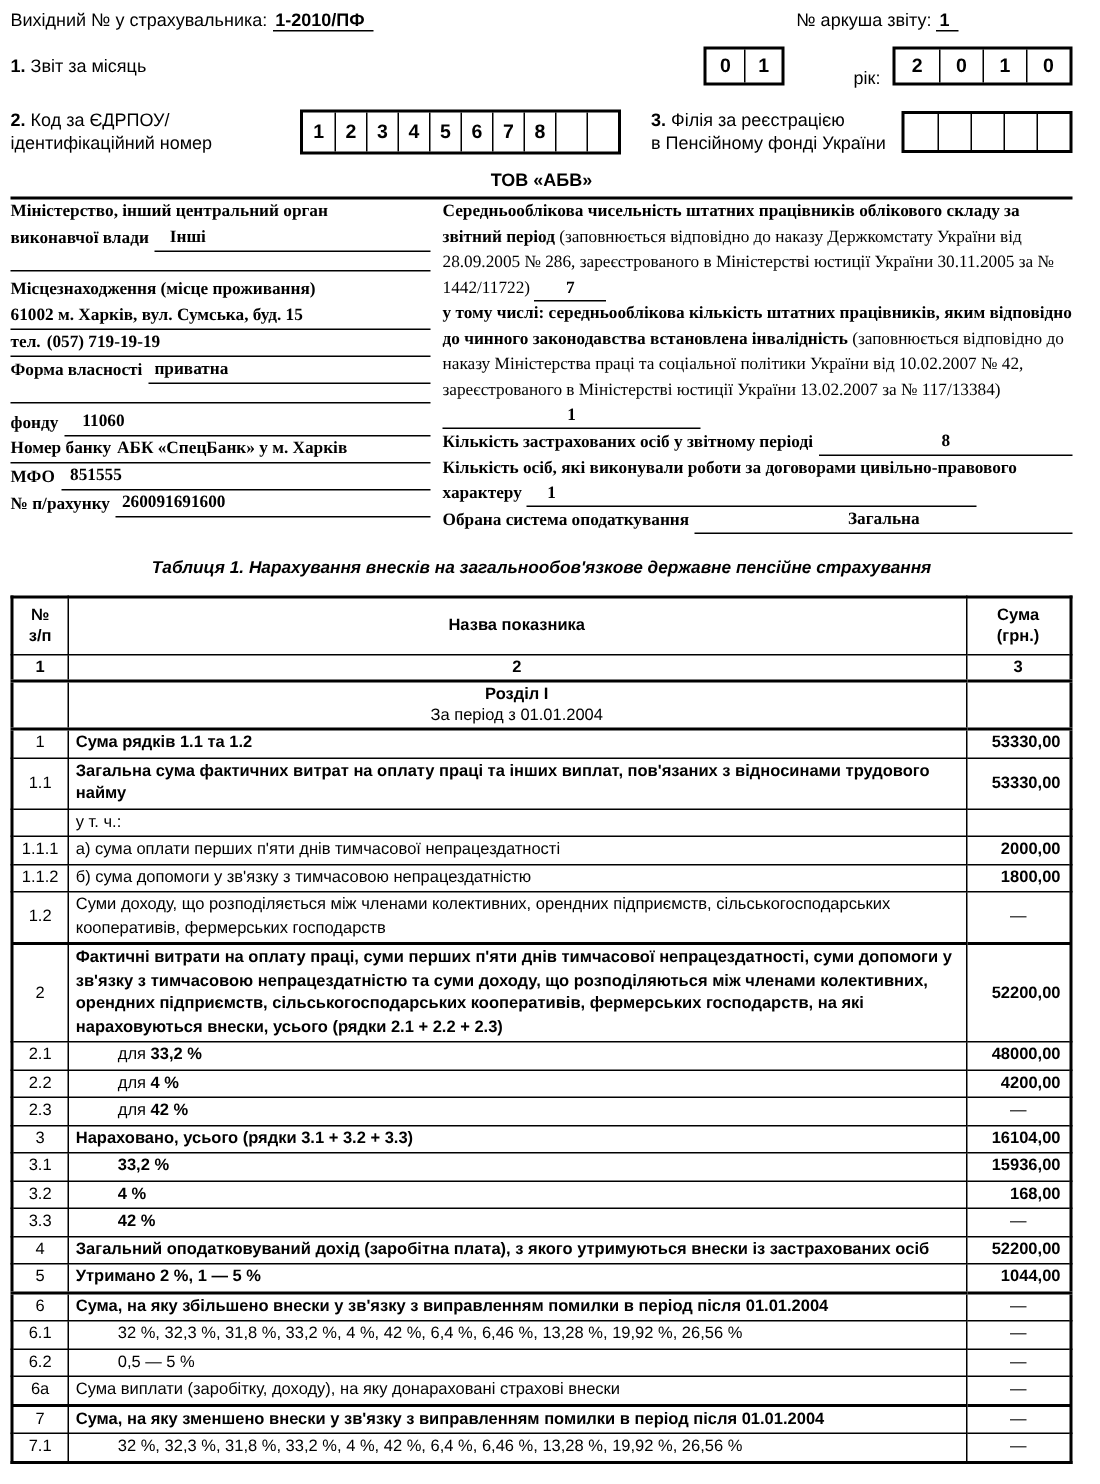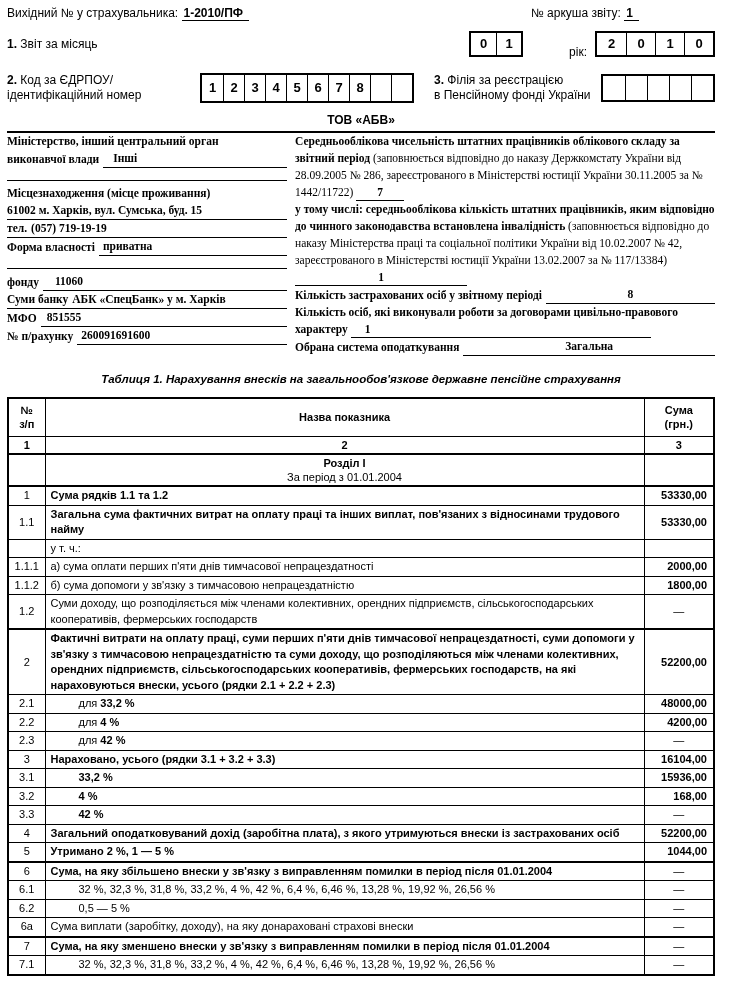--- a/index.html
+++ b/index.html
@@ -140,21 +140,21 @@
       <div class="ln">
         <span class="sp">Форма власності</span>
         <span class="fill" style="padding-left:4px;">приватна</span>
       </div>
       <div class="rule"></div>
       <div class="ln">
         <span class="sp">фонду</span>
         <span class="fill" style="padding-left:12px;">11060</span>
       </div>
       <div class="ln u-full">
-        <span class="sp">Суми банку</span>
+        <span class="sp">Номер банку</span>
         <span>АБК «СпецБанк» у м. Харків</span>
       </div>
       <div class="ln">
         <span class="sp">МФО</span>
         <span class="fill" style="padding-left:6px;">851555</span>
       </div>
       <div class="ln">
         <span class="sp">№ п/рахунку</span>
         <span class="fill" style="padding-left:4px;">260091691600</span>
       </div>

